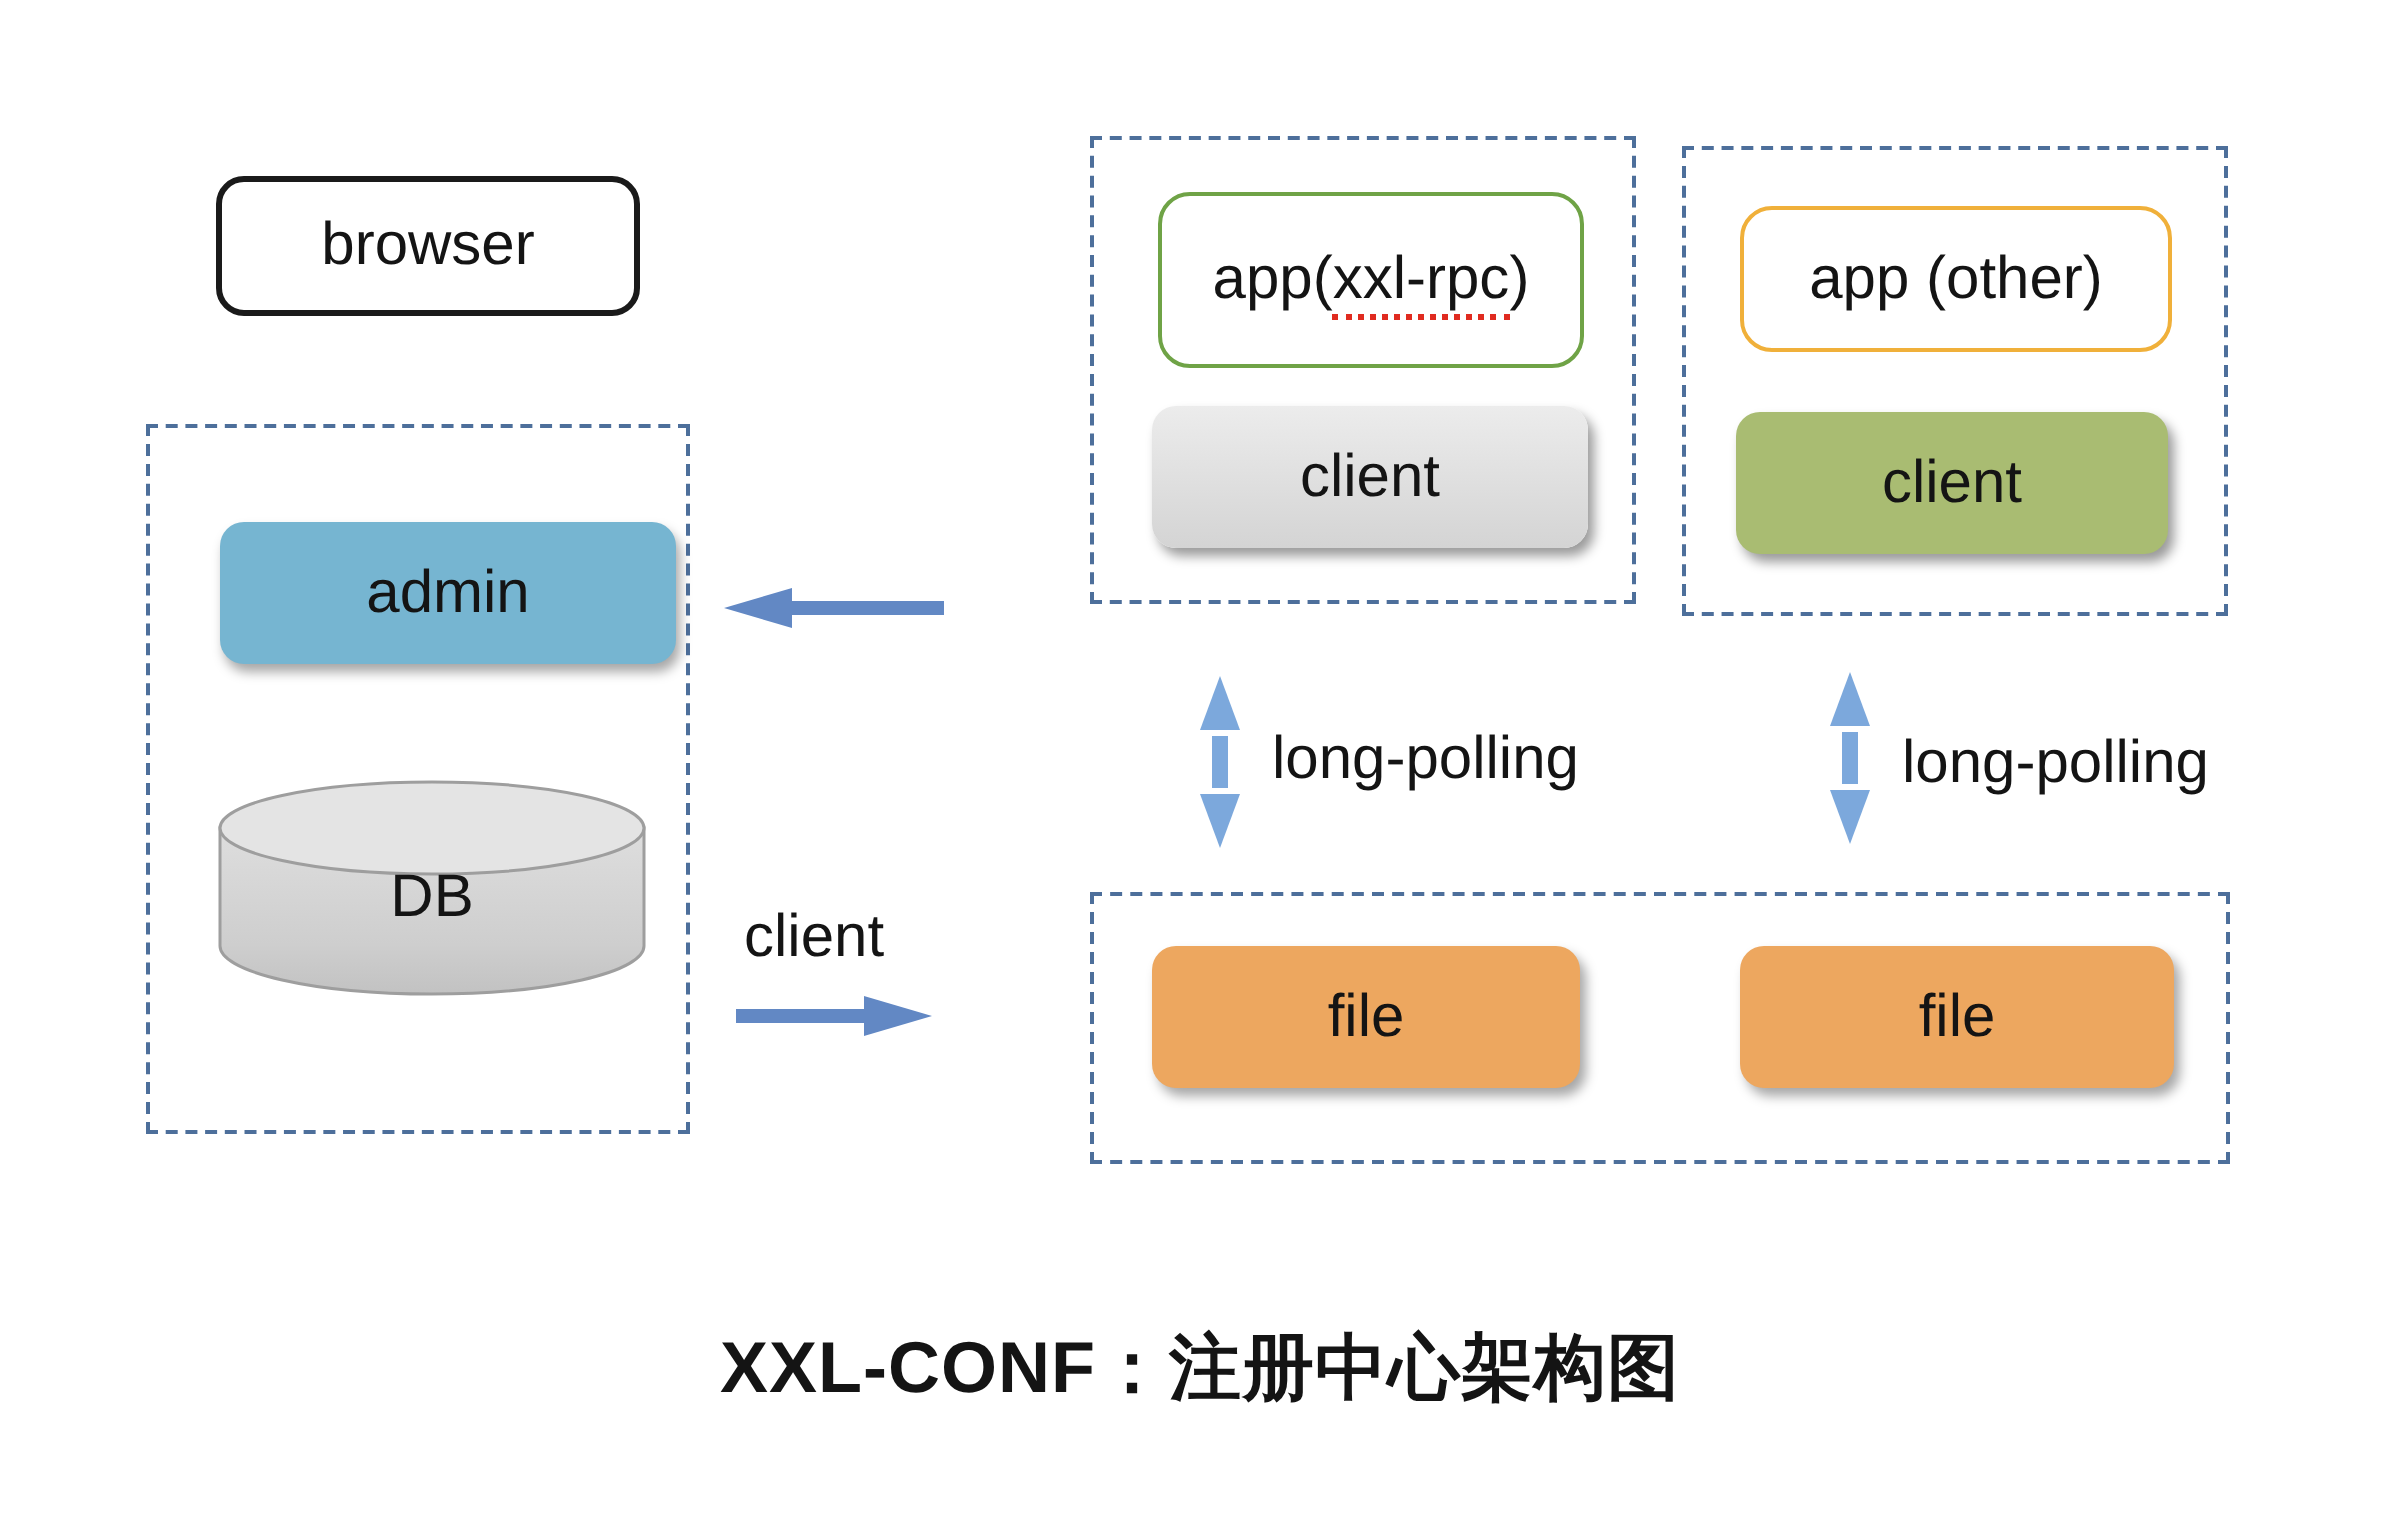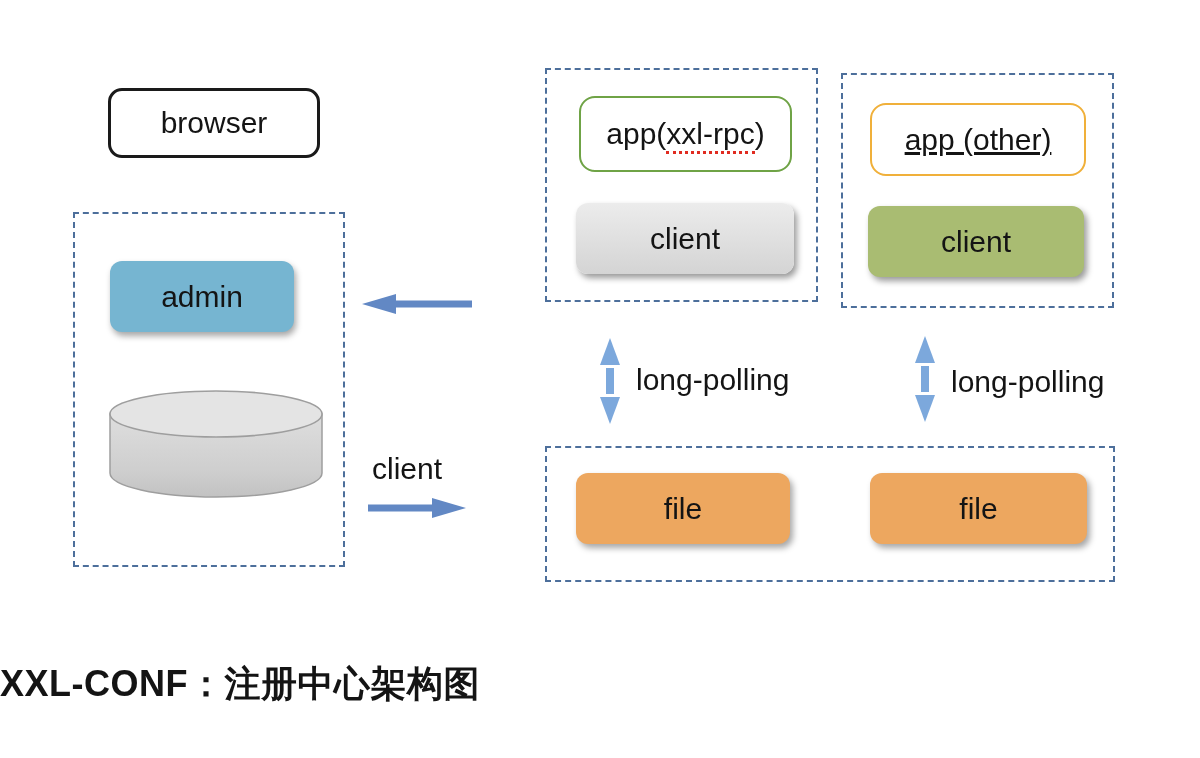--- a/index.html
+++ b/index.html
@@ -29,37 +29,36 @@
     box-sizing: border-box;
     white-space: nowrap;
   }
   .browser {
     left: 108px; top: 88px; width: 212px; height: 70px;
     border: 3px solid #1a1a1a;
     border-radius: 14px;
     background: #ffffff;
   }
   .admin {
-    left: 110px; top: 261px; width: 184px; height: 71px;
+    left: 110px; top: 261px; width: 228px; height: 71px;
     background: var(--admin_bg);
     border-radius: 12px;
     box-shadow: 2px 4px 6px rgba(0,0,0,0.35);
   }
   .app-rpc {
-    left: 579px; top: 96px; width: 213px; height: 76px;
+    left: 579px; top: 96px; width: 213px; height: 88px;
     border: 2.5px solid var(--app_rpc_border);
     border-radius: 16px;
     background: #ffffff;
   }
   .app-other {
     left: 870px; top: 103px; width: 216px; height: 73px;
     border: 2.5px solid var(--app_other_border);
     border-radius: 16px;
     background: #ffffff;
-    text-decoration: underline;
   }
   .client-gray {
     left: 576px; top: 203px; width: 218px; height: 71px;
     background: linear-gradient(180deg, var(--client_gray_top) 0%, var(--client_gray_bottom) 100%);
     border-radius: 12px;
     box-shadow: 3px 4px 6px rgba(0,0,0,0.4);
   }
   .client-green {
     left: 868px; top: 206px; width: 216px; height: 71px;
     background: var(--client_green_bg);
@@ -122,20 +121,21 @@
 
   
   .squiggle {
     border-bottom: 3px dotted var(--squiggle);
     padding-bottom: 1px;
   }
 
   .diagram-title {
     position: absolute;
     left: 0; right: 0; top: 660px;
+    text-align: center;
     font-size: 36px;
     font-weight: 600;
     letter-spacing: 0.5px;
   }
 </style>
 </head>
 <body>
 
 <div class="canvas">
 
@@ -154,20 +154,21 @@
       <defs>
         <linearGradient id="dbBody" x1="0" y1="0" x2="0" y2="1">
           <stop offset="0%" stop-color="#dedede"></stop>
           <stop offset="70%" stop-color="#cecece"></stop>
           <stop offset="100%" stop-color="#c2c2c2"></stop>
         </linearGradient>
       </defs>
       <path d="M2,26 V85 a106,24 0 0 0 212,0 V26 Z" fill="url(#dbBody)" stroke="#9e9e9e" stroke-width="1.5"></path>
       <ellipse cx="108" cy="26" rx="106" ry="23" fill="#e4e4e4" stroke="#9e9e9e" stroke-width="1.5"></ellipse>
     </svg>
+    <div class="db-label">DB</div>
   </div>
 
   <svg class="abs arrow-left" width="110" height="24" viewBox="0 0 110 24">
     <rect class="arrow-h-fill" x="28" y="8.5" width="82" height="7"></rect>
     <polygon class="arrow-h-fill" points="0,12 34,2 34,22"></polygon>
   </svg>
 
   <div class="edge-label lbl-write">client</div>
   <svg class="abs arrow-right" width="98" height="24" viewBox="0 0 98 24">
     <rect class="arrow-h-fill" x="0" y="8.5" width="70" height="7"></rect>

